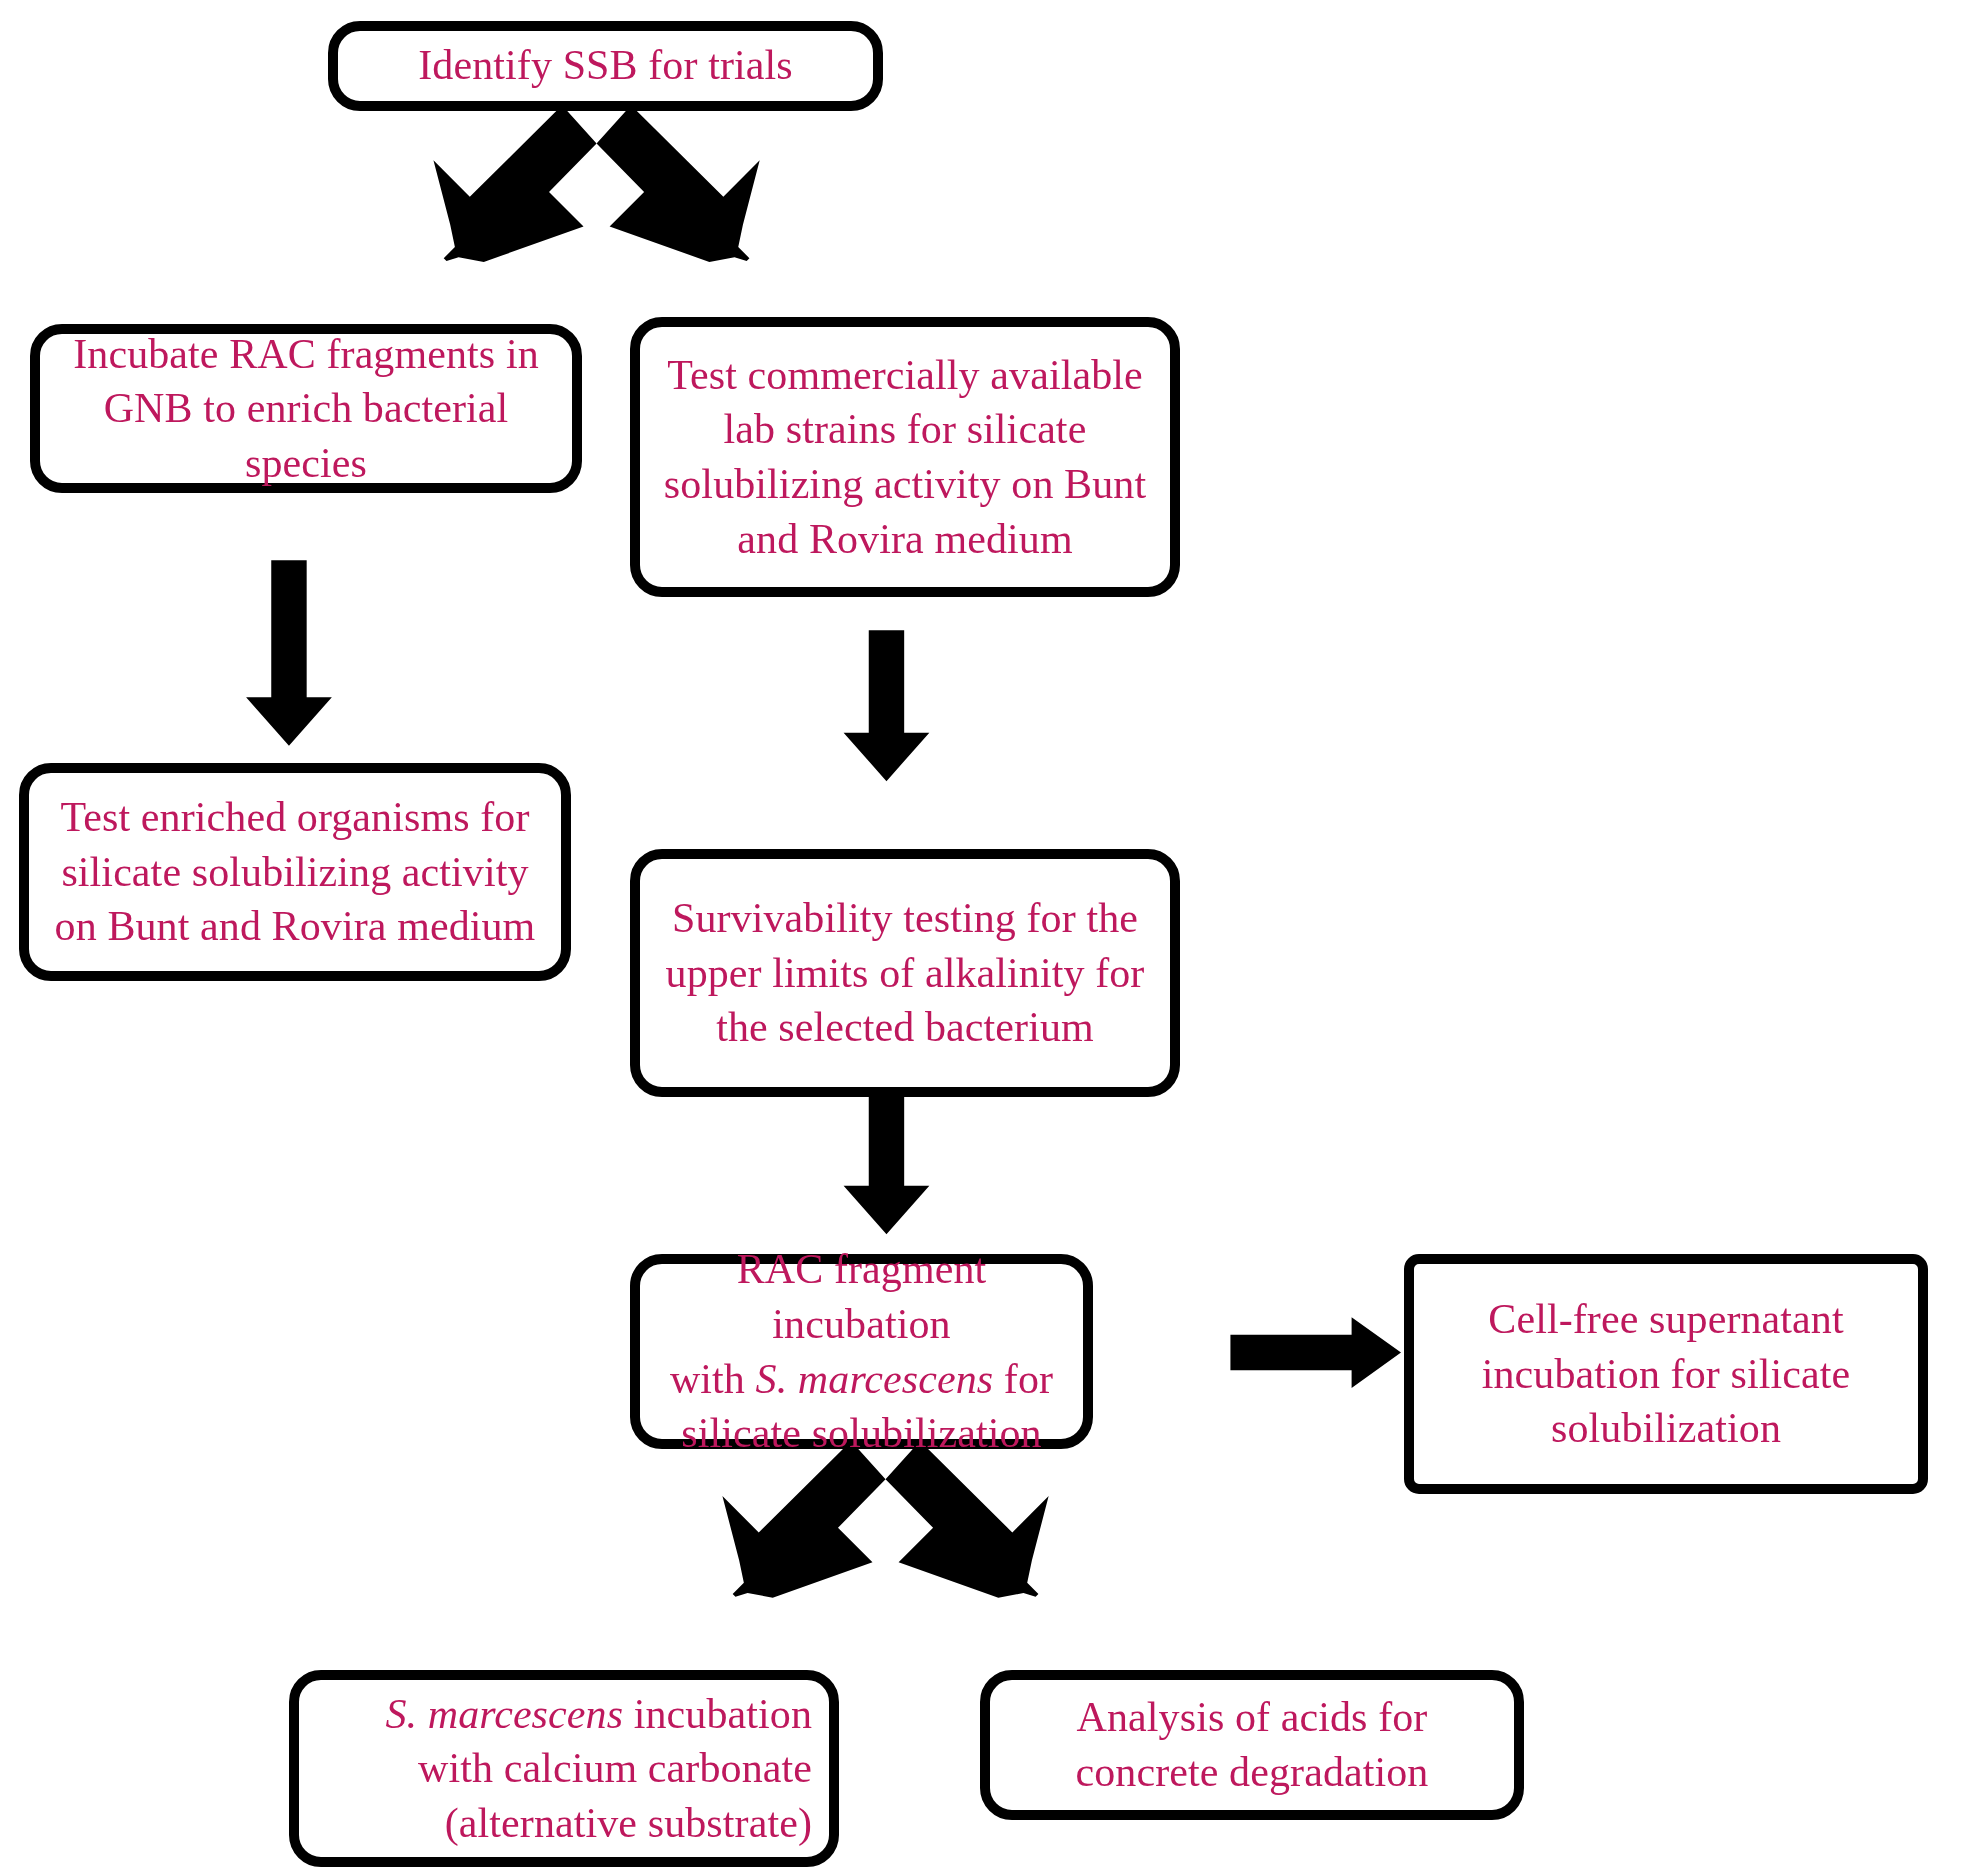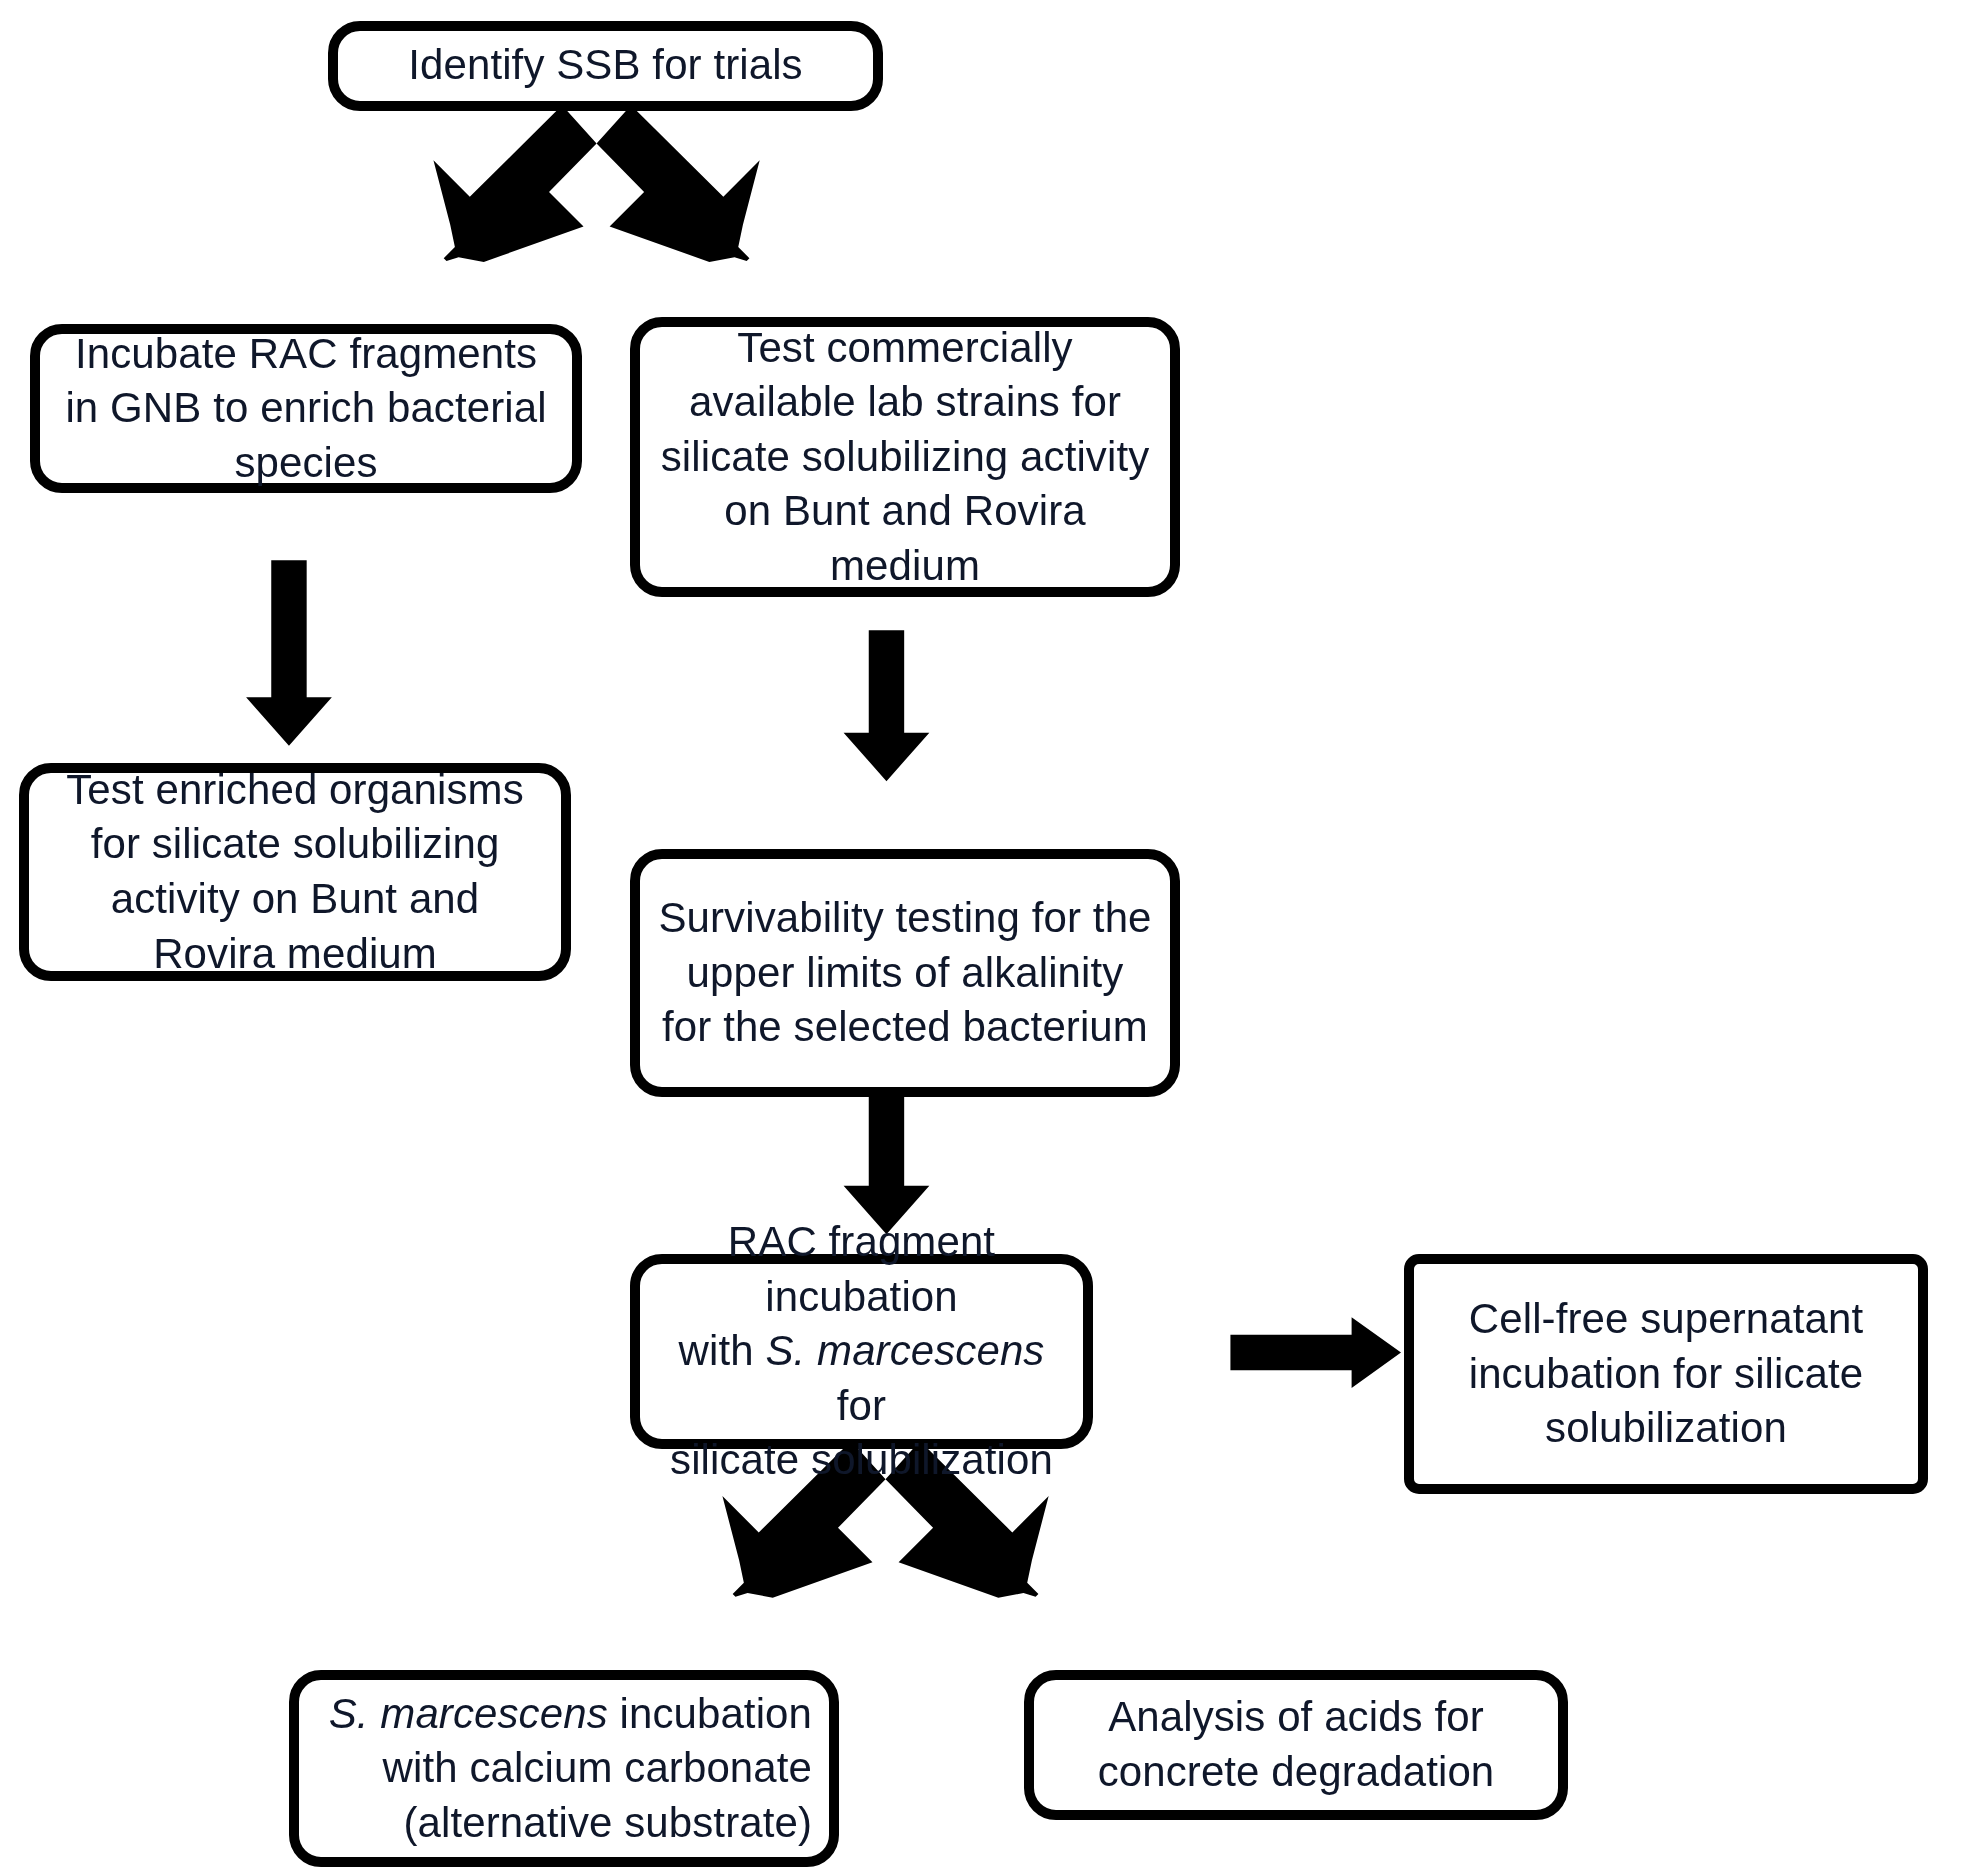--- a/index.html
+++ b/index.html
@@ -20,22 +20,22 @@
   .node {
     position: absolute;
     box-sizing: border-box;
     border: 10.3px solid #000000;
     border-radius: 32px;
     background: #ffffff;
     display: flex;
     align-items: center;
     justify-content: center;
     text-align: center;
-    color: #0f172a;
-    font-family: Liberation Sans, sans-serif;
+    color: #be185d;
+    font-family: Liberation Serif, serif;
     font-size: 42px;
     line-height: 1.30;
     padding: 5.6px 17px;
     letter-spacing: 0.1px;
   }
   .node .txt {
     display: block;
     width: 100%;
   }
   .node i { font-style: italic; }
@@ -51,21 +51,21 @@
 
   
   #n-identify       { left: 328px;  top: 20.5px;   width: 555px;  height: 90px;  }
   #n-incubate-rac   { left: 30px;   top: 324px;  width: 552px;  height: 169px; }
   #n-test-comm      { left: 630px;  top: 317px;  width: 550px;  height: 280px; }
   #n-test-enriched  { left: 19px;   top: 763px;  width: 552px;  height: 218px; }
   #n-surviv         { left: 630px;  top: 849px;  width: 550px;  height: 248px; }
   #n-rac-inc        { left: 630px;  top: 1254px; width: 463px;  height: 195px; }
   #n-cellfree       { left: 1404px; top: 1254px; width: 524px;  height: 240px; border-radius: 15px; }
   #n-calcium        { left: 289px;  top: 1670px; width: 550px;  height: 197px; text-align: right; }
-  #n-acids          { left: 980px; top: 1670px; width: 544px;  height: 150px; margin-left: 44px; }
+  #n-acids          { left: 980px; top: 1670px; width: 544px;  height: 150px; }
 </style>
 </head>
 <body>
 
 <div id="canvas">
 
   <svg class="edges" viewBox="0 0 2122 2005" xmlns="http://www.w3.org/2000/svg">
 
     <g>
       <polygon fill="#000000" points="

